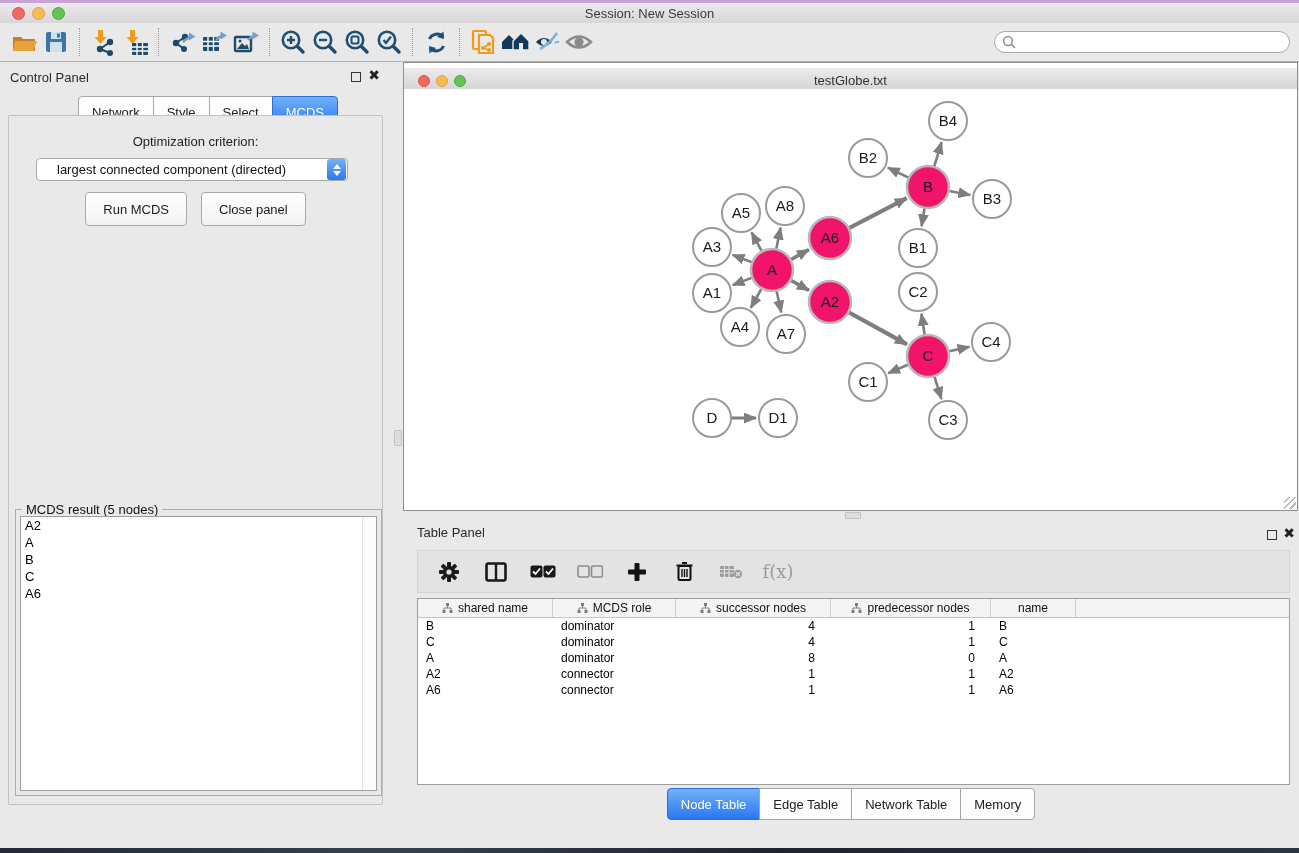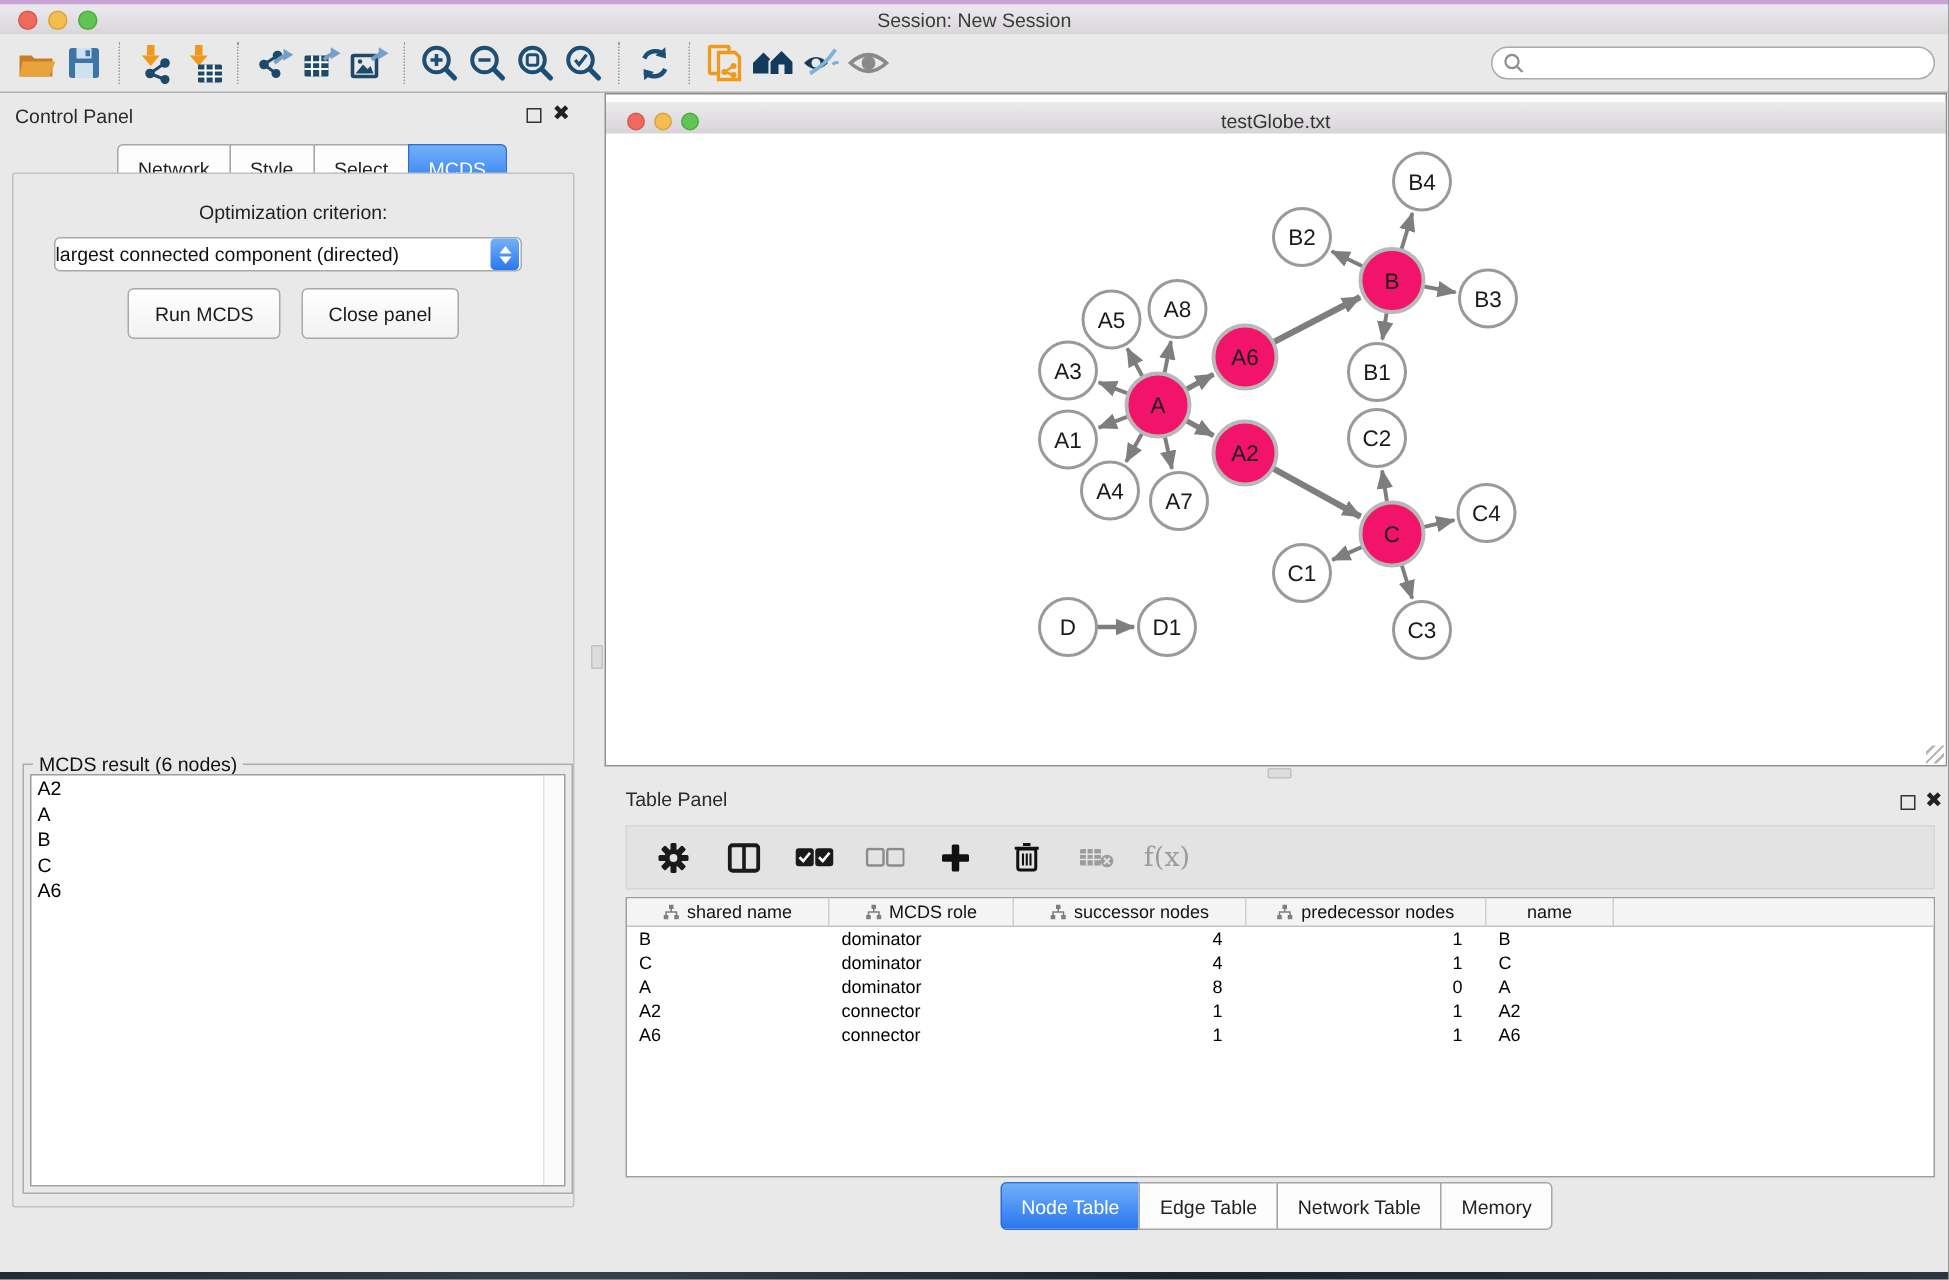--- a/index.html
+++ b/index.html
@@ -38,21 +38,21 @@
   .tab { height:21px; padding:15px 13px; font-size:13px; display:flex; align-items:center;
          background:#FDFDFD; border:1px solid #A6A6A6; color:#222; margin-left:-1px; }
   .tab.first { border-radius:4px 0 0 4px; margin-left:0; }
   .tab.last { border-radius:0 4px 4px 0; }
   .tab.selected { background:linear-gradient(#71B1F8,#2A76F0); color:#fff; border-color:#2A6FD8; }
   .cp-pane { position:absolute; left:8px; top:53px; width:375px; height:690px;
              border:1px solid #C2C2C2; border-radius:2px; background:#E9E9E9; }
   .opt-label { position:absolute; left:0; top:18px; width:100%; text-align:center; font-size:13px; color:#1F1F1F; }
   .dropdown { position:absolute; left:27px; top:42px; width:312px; height:23px; background:#fff;
               border:1px solid #A9A9A9; border-radius:4px; display:flex; align-items:center; }
-  .dropdown-text { flex:1; font-size:13px; padding-left:0; color:#111; white-space:nowrap; }
+  .dropdown-text { flex:1; font-size:13px; padding-left:20px; color:#111; white-space:nowrap; }
   .dropdown-stepper { width:19px; height:21px; border-radius:3px; margin-right:1px;
               background:linear-gradient(#73B2F8,#2B77F0); display:flex; flex-direction:column;
               align-items:center; justify-content:center; gap:2px; }
   .chev-up { width:0;height:0;border-left:4px solid transparent;border-right:4px solid transparent;border-bottom:5px solid #fff;}
   .chev-dn { width:0;height:0;border-left:4px solid transparent;border-right:4px solid transparent;border-top:5px solid #fff;}
   .cp-buttons { position:absolute; left:0; top:76px; width:100%; display:flex; justify-content:center; gap:14px; }
   .btn { height:34px; padding:16px 17px; font-size:13px; color:#1B1B1B;
          background:linear-gradient(#FFFFFF,#F2F2F2); border:1px solid #A9A9A9; border-radius:4px;
          display:flex; align-items:center; }
   .result-group { position:absolute; left:6px; top:393px; width:367px; height:287px;
@@ -286,21 +286,21 @@
         <div class="dropdown-stepper">
           <div class="chev-up"></div>
           <div class="chev-dn"></div>
         </div>
       </div>
       <div class="cp-buttons">
         <div class="btn">Run MCDS</div>
         <div class="btn">Close panel</div>
       </div>
       <div class="result-group">
-        <span class="result-legend">MCDS result (6 nodes)</span>
+        <span class="result-legend">MCDS result (5 nodes)</span>
         <div class="result-list" id="result-list">
           <div class="result-scroll"></div>
         <div class="result-item">A2</div>
             <div class="result-item">A</div>
             <div class="result-item">B</div>
             <div class="result-item">C</div>
             <div class="result-item">A6</div>
           </div>
       </div>
     </div>

